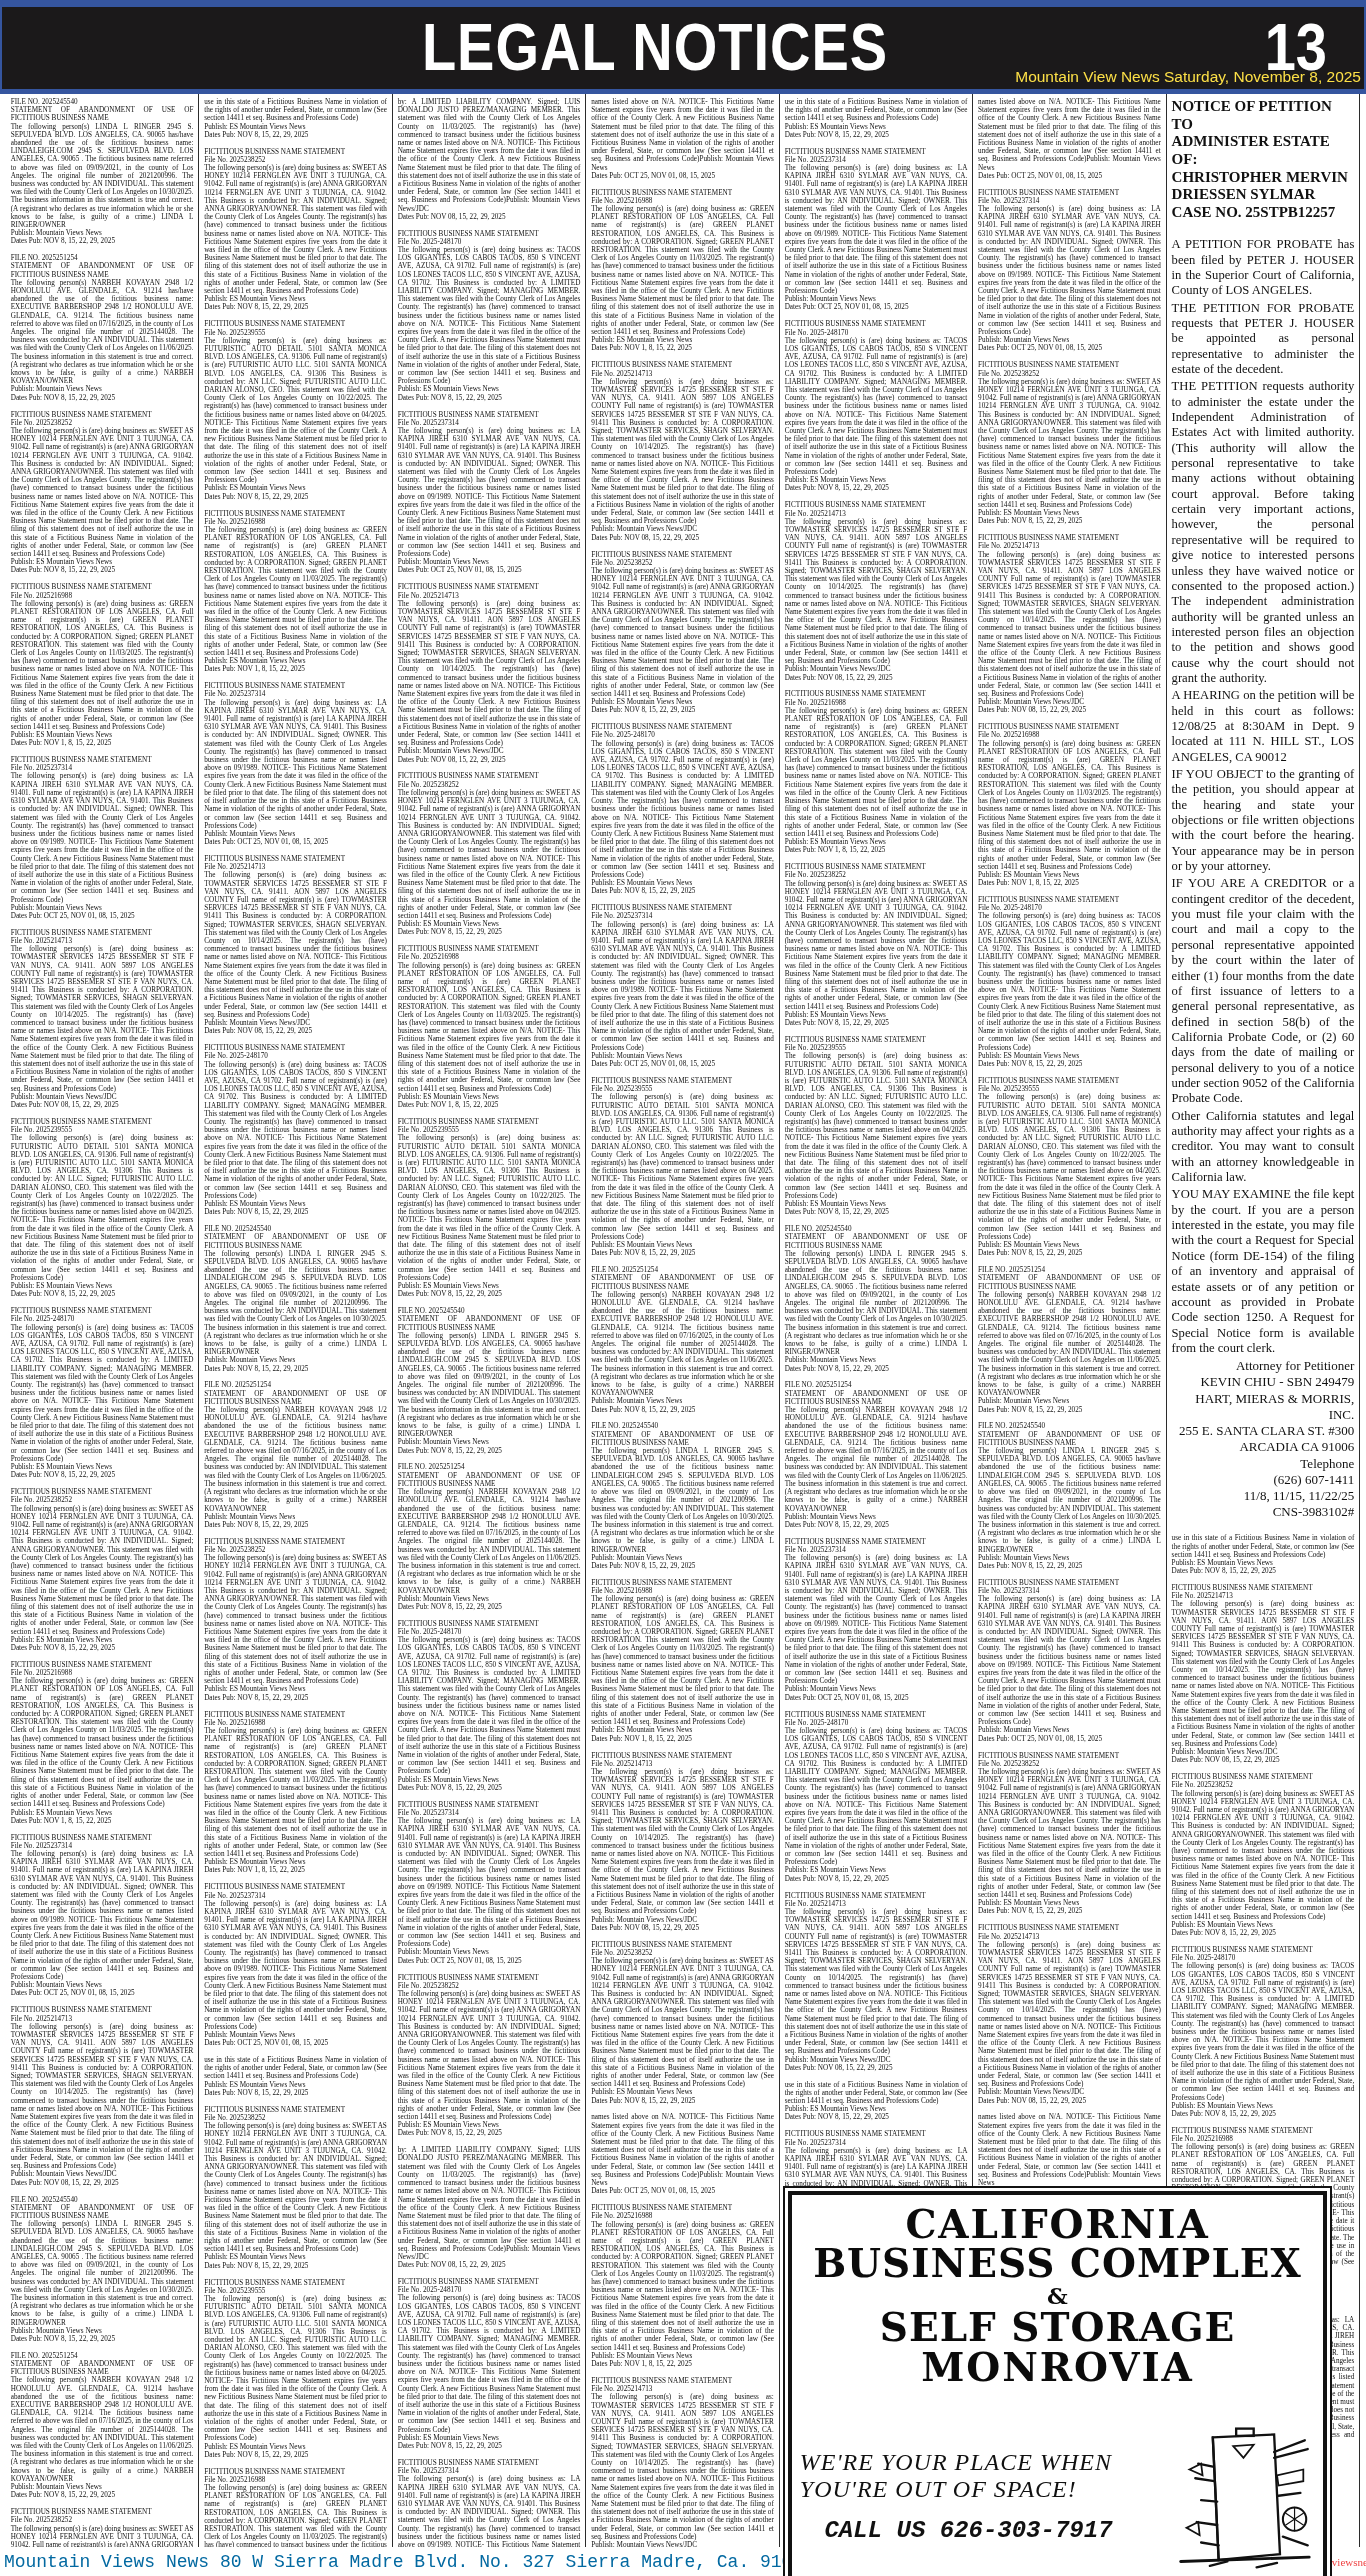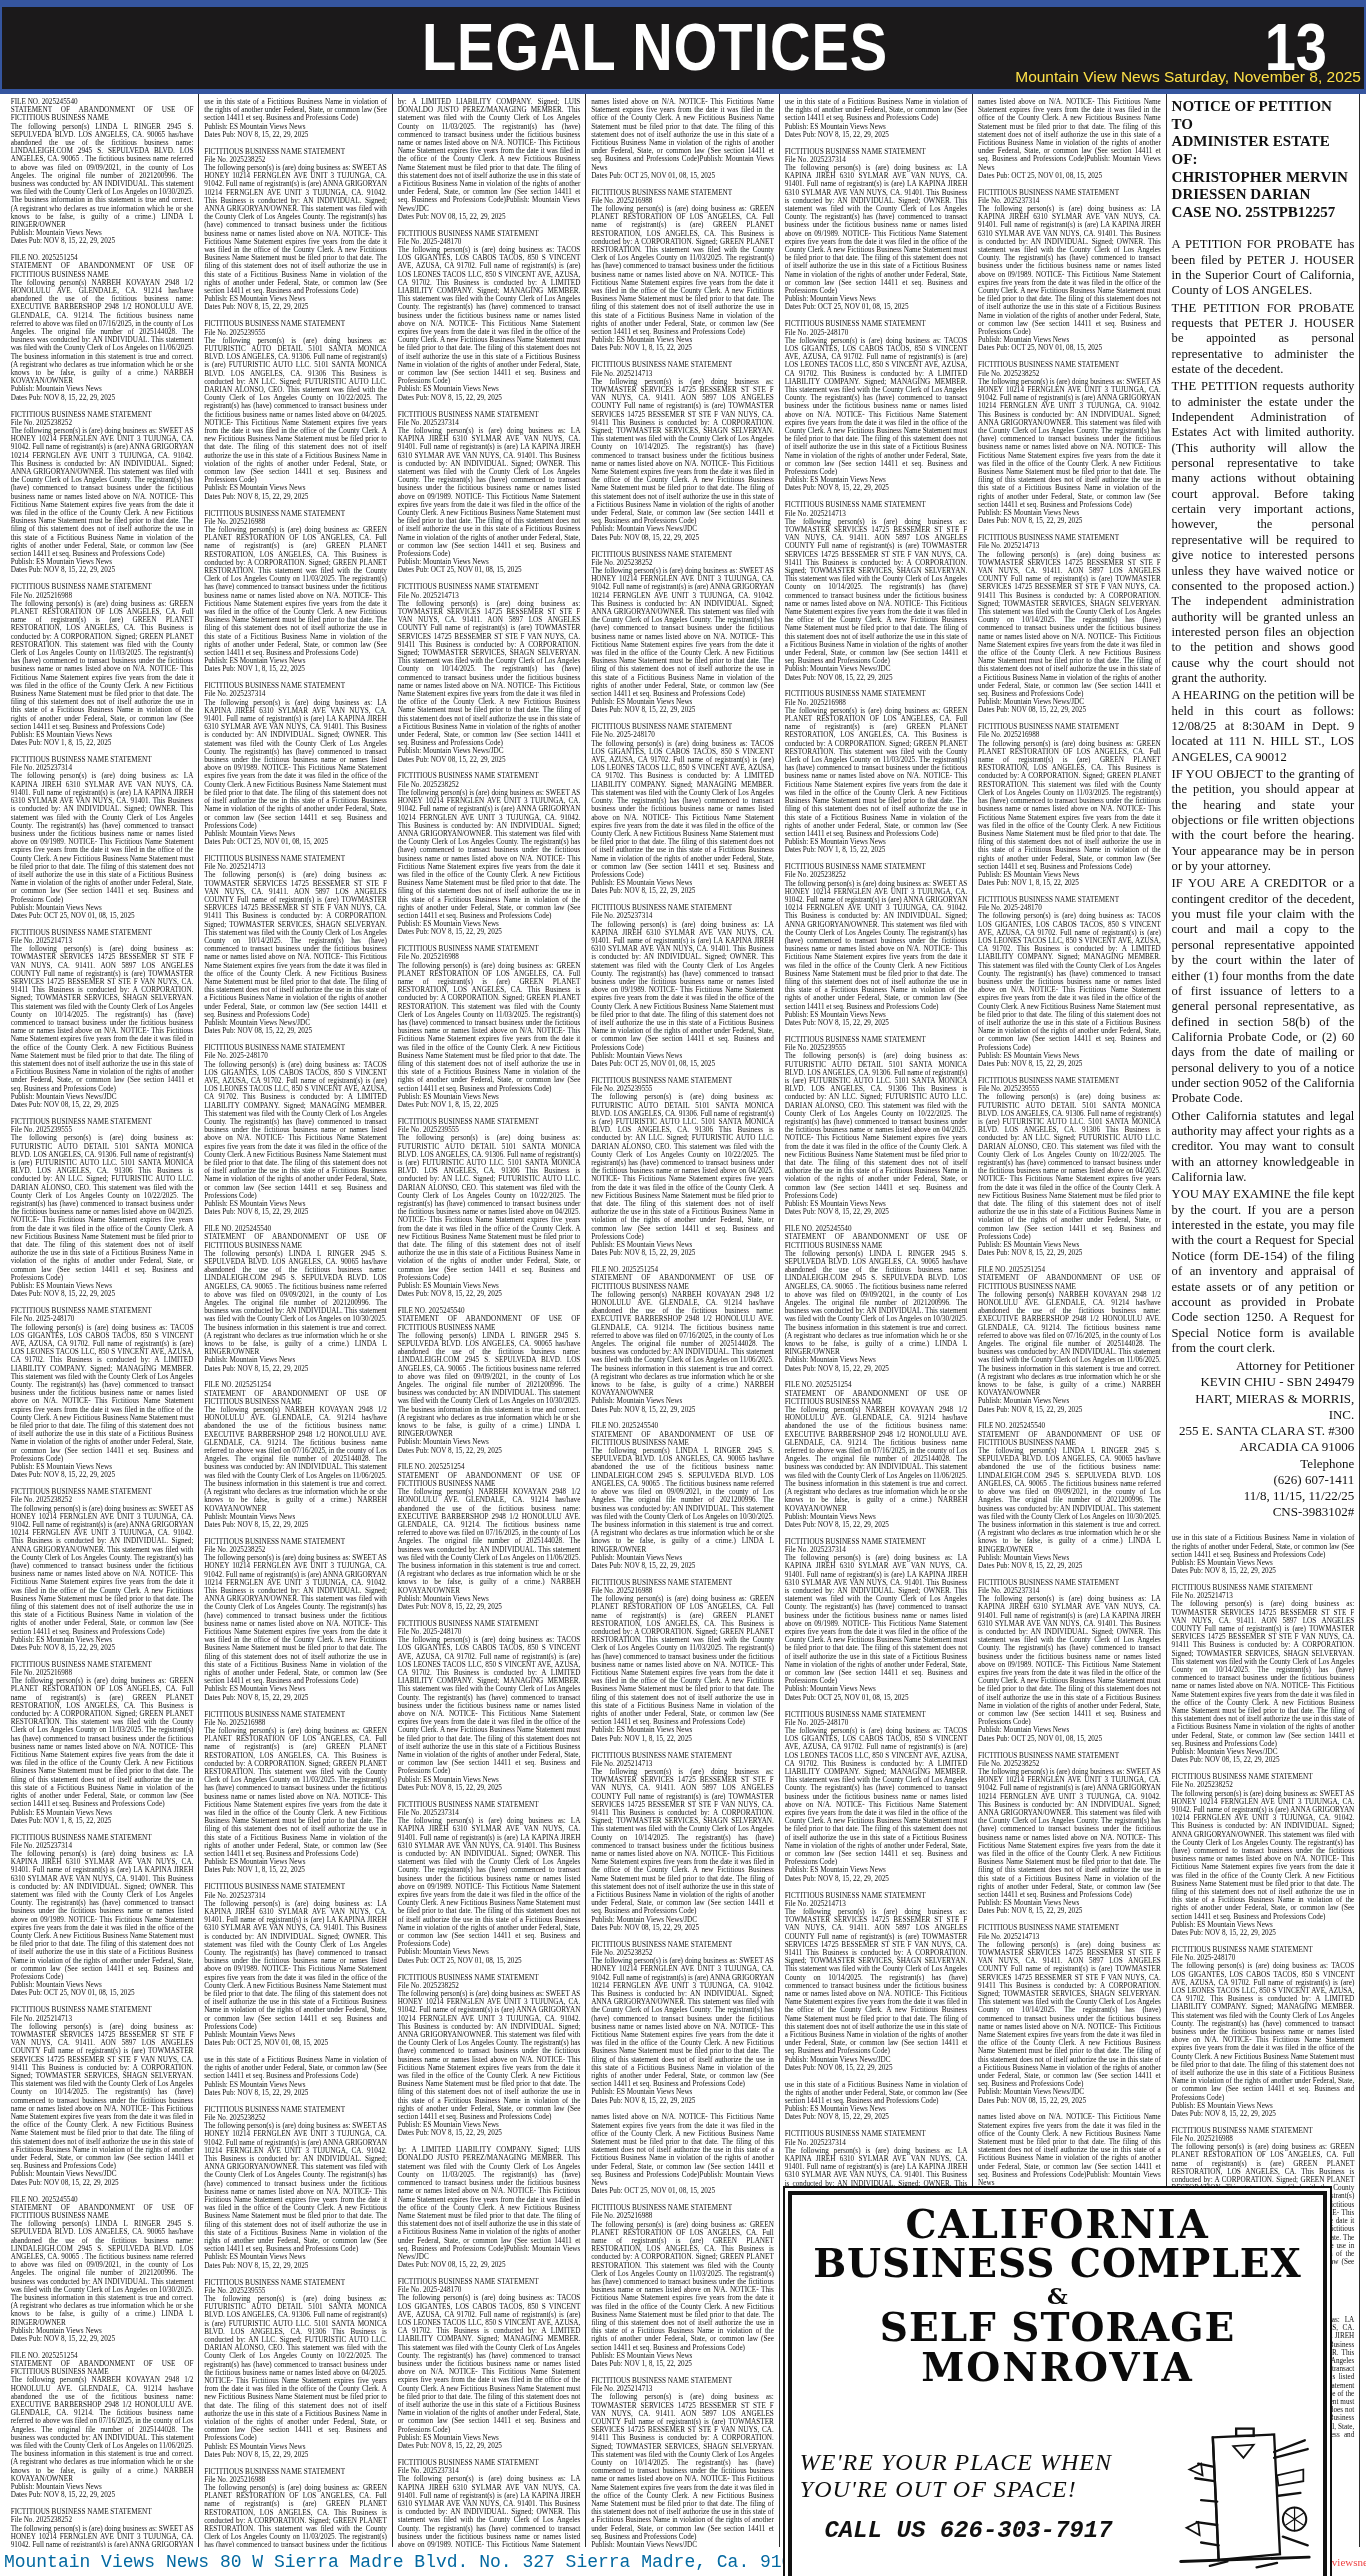--- a/index.html
+++ b/index.html
@@ -696,21 +696,21 @@
           <div class="seg">File No. 2025214713</div>
           <div class="seg">The following person(s) is (are) doing business as: TOWMASTER SERVICES   14725 BESSEMER ST  STE F  VAN NUYS, CA.  91411.  AON 5897  LOS ANGELES COUNTY  Full name of registrant(s) is (are) TOWMASTER SERVICES 14725 BESSEMER ST  STE F  VAN NUYS, CA. 91411 This Business is conducted by: A CORPORATION. Signed; TOWMASTER SERVICES, SHAGN SELVERYAN.  This statement was filed with the County Clerk of Los Angeles County on 10/14/2025. The registrant(s) has (have) commenced to transact business under the fictitious business name or names listed above on N/A. NOTICE- This Fictitious Name Statement expires five years from the date it was filed in the office of the County Clerk. A new Fictitious Business Name Statement must be filed prior to that date. The filing of this statement does not of itself authorize the use in this state of a Fictitious Business Name in violation of the rights of another under Federal, State, or common law (See section 14411 et seq. Business and Professions Code)</div>
         </div>
       </div>
     <div class="col">
       <div class="petition">
         <div class="pet-title">
             <div>NOTICE OF PETITION TO</div>
             <div>ADMINISTER ESTATE OF:</div>
             <div>CHRISTOPHER MERVIN</div>
-            <div>DRIESSEN DARIAN</div>
+            <div>DRIESSEN SYLMAR</div>
             <div>CASE NO. 25STPB12257</div>
           </div>
         <div class="pet-body">
             <div>A PETITION FOR PROBATE has been filed by PETER J. HOUSER in the Superior Court of California, County of LOS ANGELES.</div>
             <div>THE PETITION FOR PROBATE requests that PETER J. HOUSER be appointed as personal representative to administer the estate of the decedent.</div>
             <div>THE PETITION requests authority to administer the estate under the Independent Administration of Estates Act with limited authority. (This authority will allow the personal representative to take many actions without obtaining court approval. Before taking certain very important actions, however, the personal representative will be required to give notice to interested persons unless they have waived notice or consented to the proposed action.) The independent administration authority will be granted unless an interested person files an objection to the petition and shows good cause why the court should not grant the authority.</div>
             <div>A HEARING on the petition will be held in this court as follows: 12/08/25 at 8:30AM in Dept. 9 located at 111 N. HILL ST., LOS ANGELES, CA 90012</div>
             <div>IF YOU OBJECT to the granting of the petition, you should appear at the hearing and state your objections or file written objections with the court before the hearing. Your appearance may be in person or by your attorney.</div>
             <div>IF YOU ARE A CREDITOR or a contingent creditor of the decedent, you must file your claim with the court and mail a copy to the personal representative appointed by the court within the later of either (1) four months from the date of first issuance of letters to a general personal representative, as defined in section 58(b) of the California Probate Code, or (2) 60 days from the date of mailing or personal delivery to you of a notice under section 9052 of the California Probate Code.</div>
             <div>Other California statutes and legal authority may affect your rights as a creditor. You may want to consult with an attorney knowledgeable in California law.</div>

